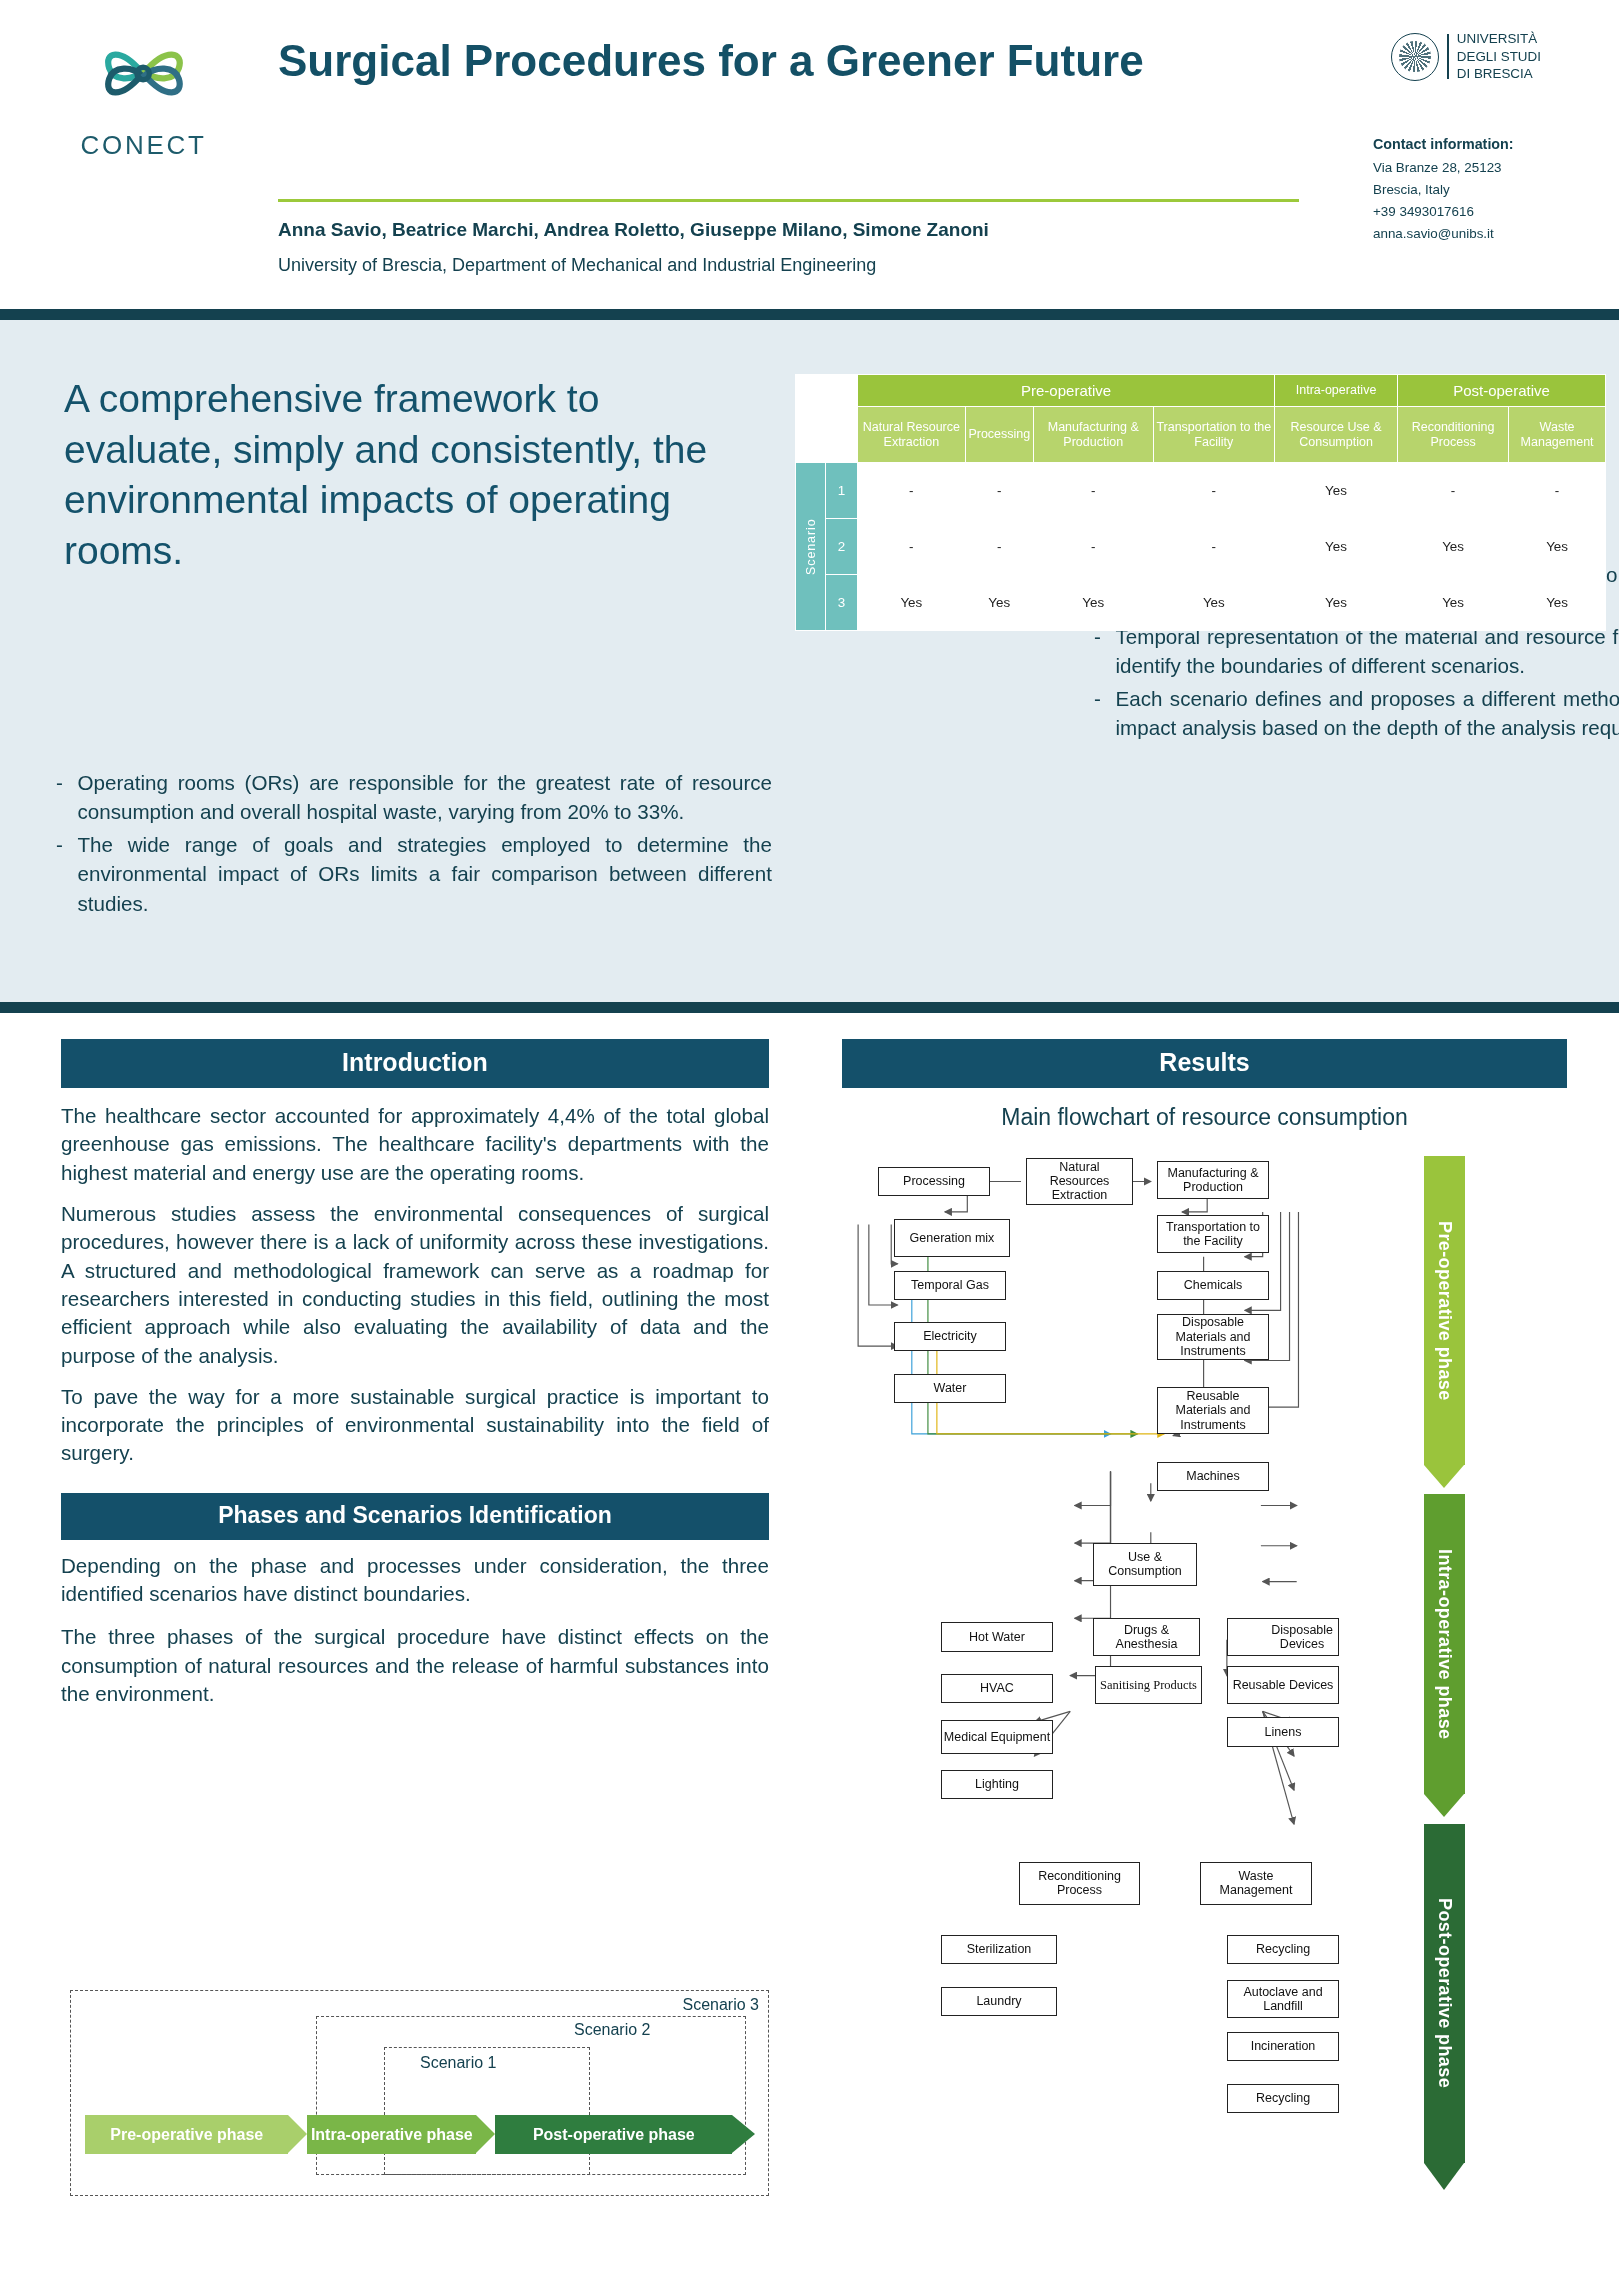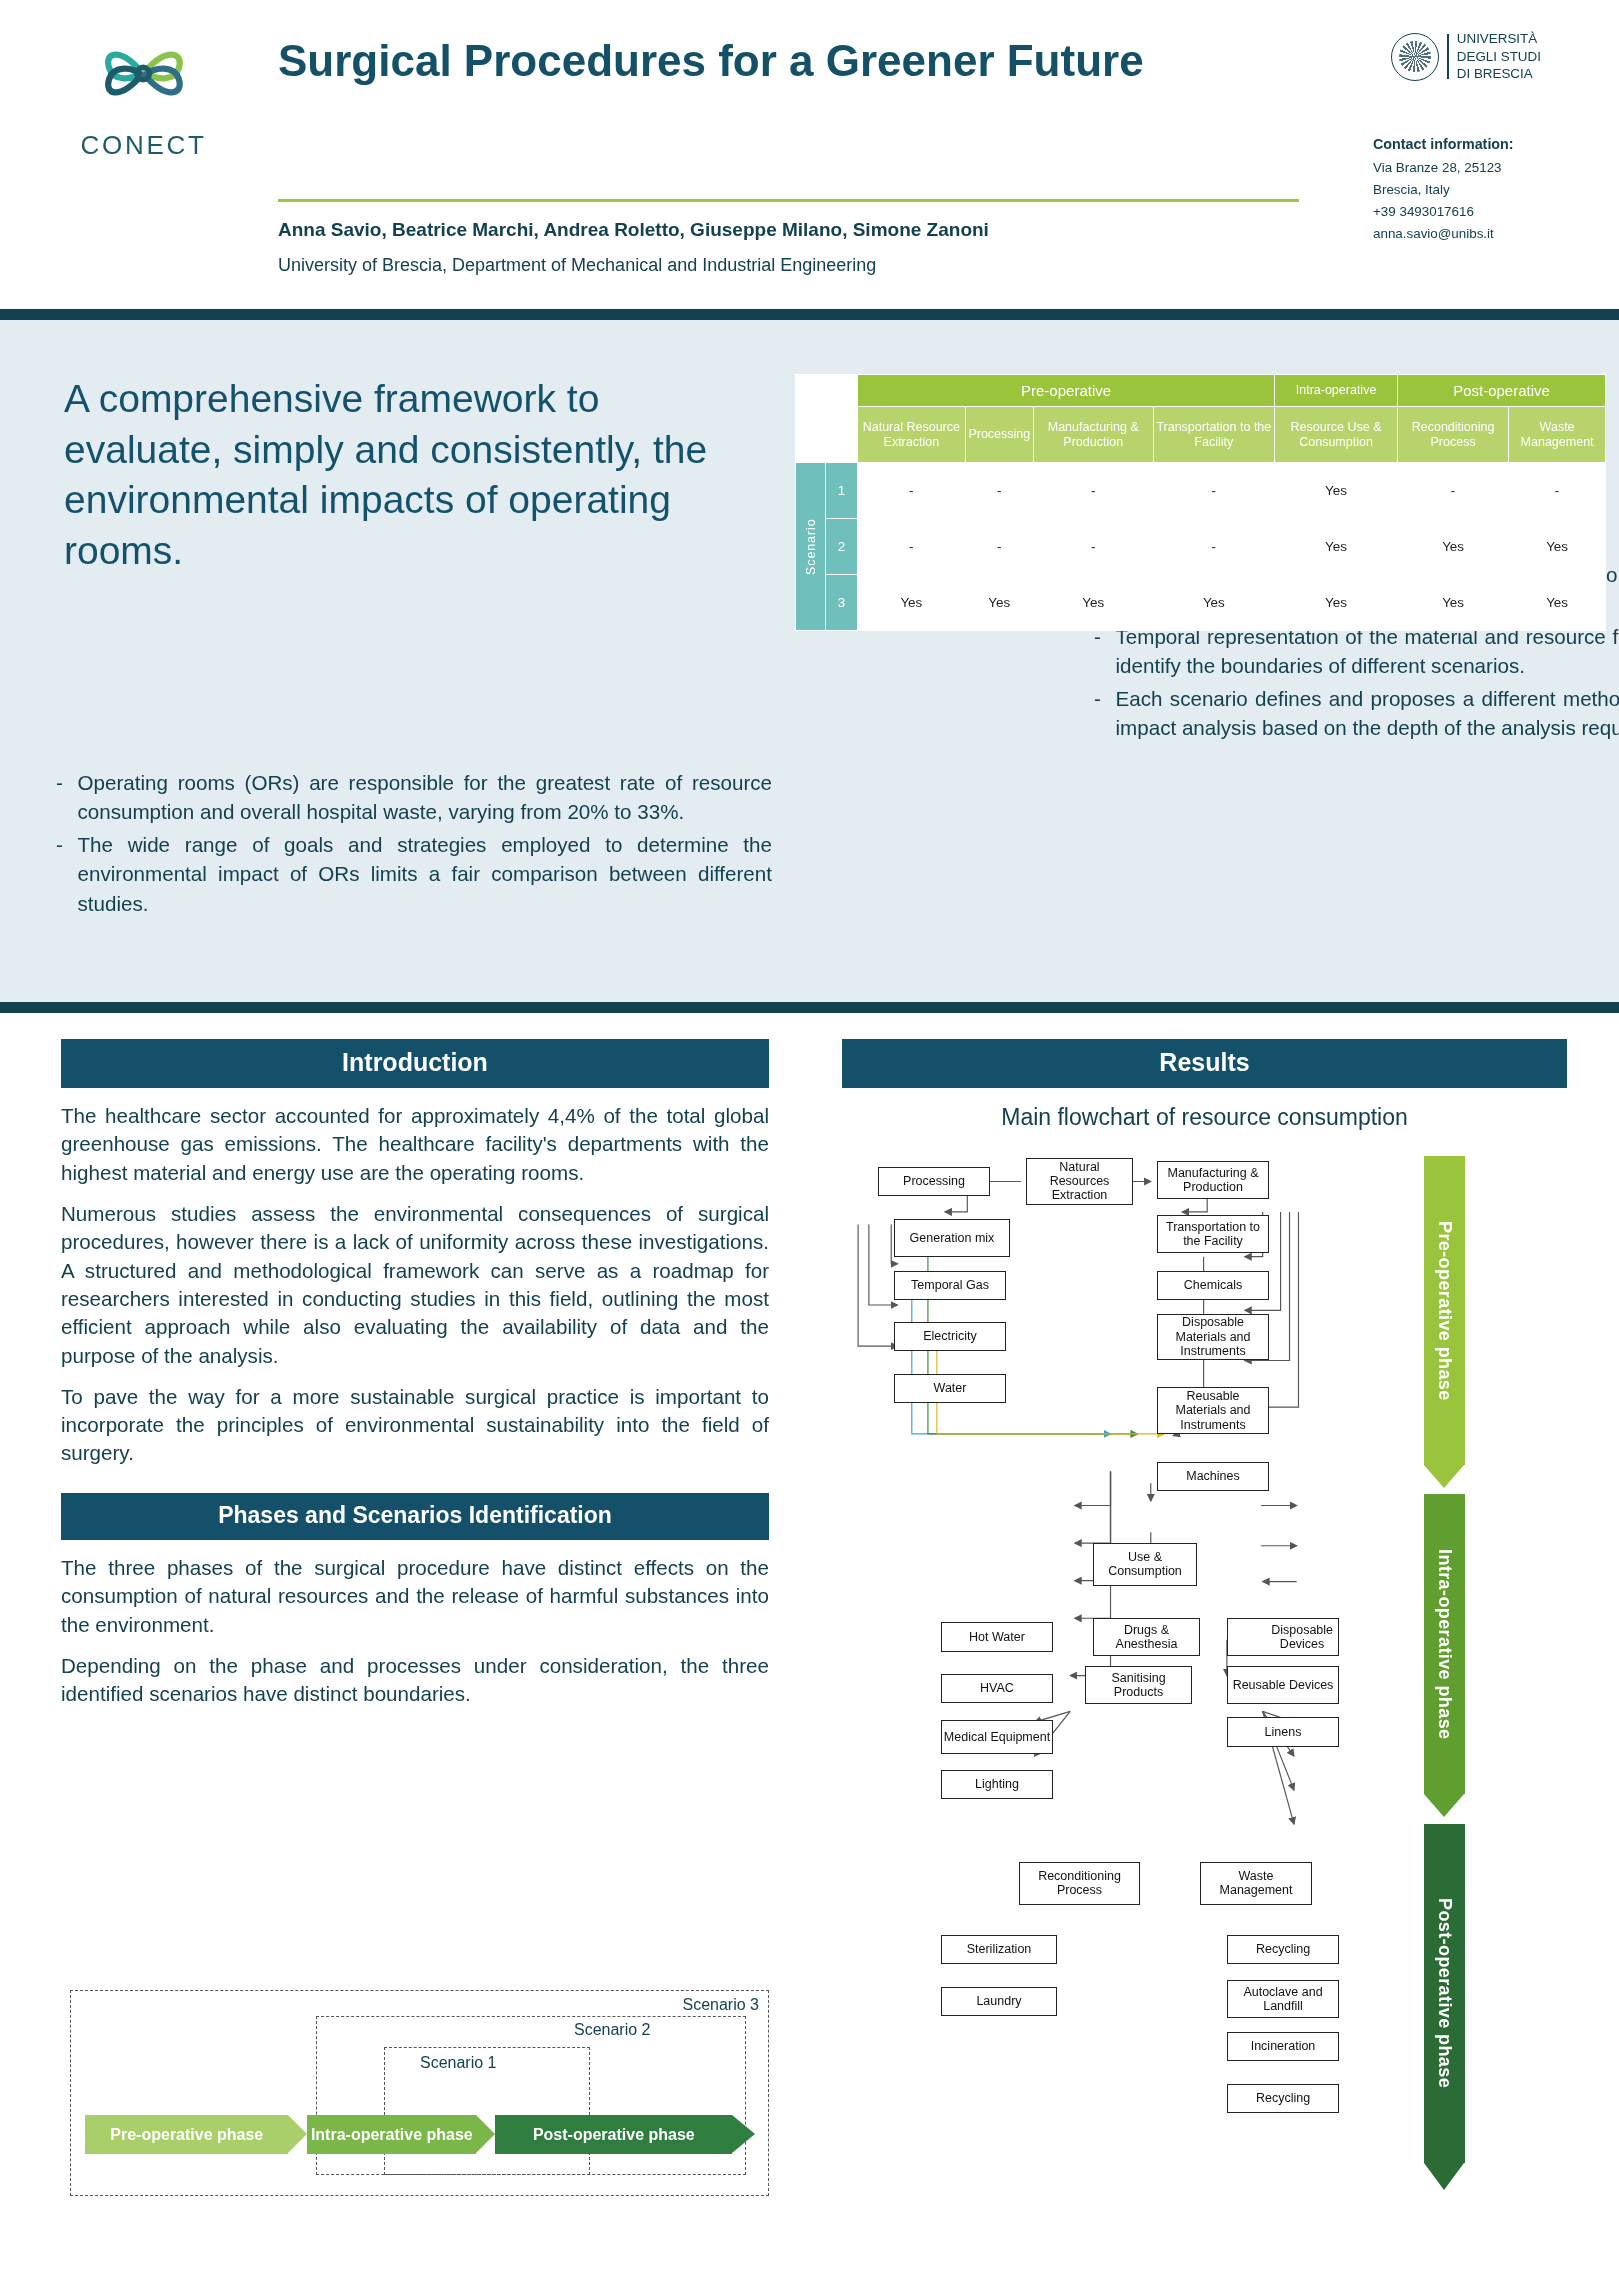--- a/index.html
+++ b/index.html
@@ -232,22 +232,22 @@
 
   <div class="band-bottom-rule"></div>
 
   <div class="col-left">
     <div class="sec-head">Introduction</div>
     <div class="para first">The healthcare sector accounted for approximately 4,4% of the total global greenhouse gas emissions. The healthcare facility's departments with the highest material and energy use are the operating rooms.</div>
     <div class="para">Numerous studies assess the environmental consequences of surgical procedures, however there is a lack of uniformity across these investigations. A structured and methodological framework can serve as a roadmap for researchers interested in conducting studies in this field, outlining the most efficient approach while also evaluating the availability of data and the purpose of the analysis.</div>
     <div class="para">To pave the way for a more sustainable surgical practice is important to incorporate the principles of environmental sustainability into the field of surgery.</div>
 
     <div class="sec-head" style="margin-top:25px;font-size:23px;">Phases and Scenarios Identification</div>
+    <div class="para">Depending on the phase and processes under consideration, the three identified scenarios have distinct boundaries.</div>
     <div class="para first">The three phases of the surgical procedure have distinct effects on the consumption of natural resources and the release of harmful substances into the environment.</div>
-    <div class="para">Depending on the phase and processes under consideration, the three identified scenarios have distinct boundaries.</div>
   </div>
 
   <div class="scen-diagram">
     <div class="sd-box2"></div>
     <div class="sd-box1"></div>
     <div class="sd-lbl" style="right:9px; top:5.4px;">Scenario 3</div>
     <div class="sd-lbl" style="left:503px; top:30px;">Scenario 2</div>
     <div class="sd-lbl" style="left:349px; top:63px;">Scenario 1</div>
 
     <div class="arrow-row">
@@ -344,21 +344,21 @@
       <div class="node" style="left:52px;  top:236px; width:112px; height:29px;">Water</div>
       <div class="node" style="left:315px; top:249px; width:112px; height:47px;">Reusable Materials and Instruments</div>
       <div class="node" style="left:315px; top:324px; width:112px; height:29px;">Machines</div>
 
       <div class="node" style="left:251px; top:405px; width:104px; height:43px;">Use &amp; Consumption</div>
 
       <div class="node" style="left:99px; top:484px; width:112px; height:30px;">Hot Water</div>
       <div class="node" style="left:251px; top:480px; width:107px; height:38px;">Drugs &amp; Anesthesia</div>
       <div class="node" style="left:385px; top:480px; width:112px; height:38px;padding-left:40px;">Disposable Devices</div>
       <div class="node" style="left:99px; top:536px; width:112px; height:29px;">HVAC</div>
-      <div class="node" style="left:243px; top:528px; width:107px; height:38px;">Sanitising Products</div>
+      <div class="node" style="left:253px; top:528px; width:107px; height:38px;font-family:Liberation Serif, serif;">Sanitising Products</div>
       <div class="node" style="left:385px; top:528px; width:112px; height:38px;">Reusable Devices</div>
       <div class="node" style="left:99px; top:582px; width:112px; height:34px;">Medical Equipment</div>
       <div class="node" style="left:385px; top:579px; width:112px; height:30px;">Linens</div>
       <div class="node" style="left:99px; top:632px; width:112px; height:29px;">Lighting</div>
 
       <div class="node" style="left:177px; top:724px; width:121px; height:43px;">Reconditioning Process</div>
       <div class="node" style="left:358px; top:724px; width:112px; height:43px;">Waste Management</div>
 
       <div class="node" style="left:99px; top:797px; width:116px; height:29px;">Sterilization</div>
       <div class="node" style="left:385px; top:797px; width:112px; height:29px;">Recycling</div>

